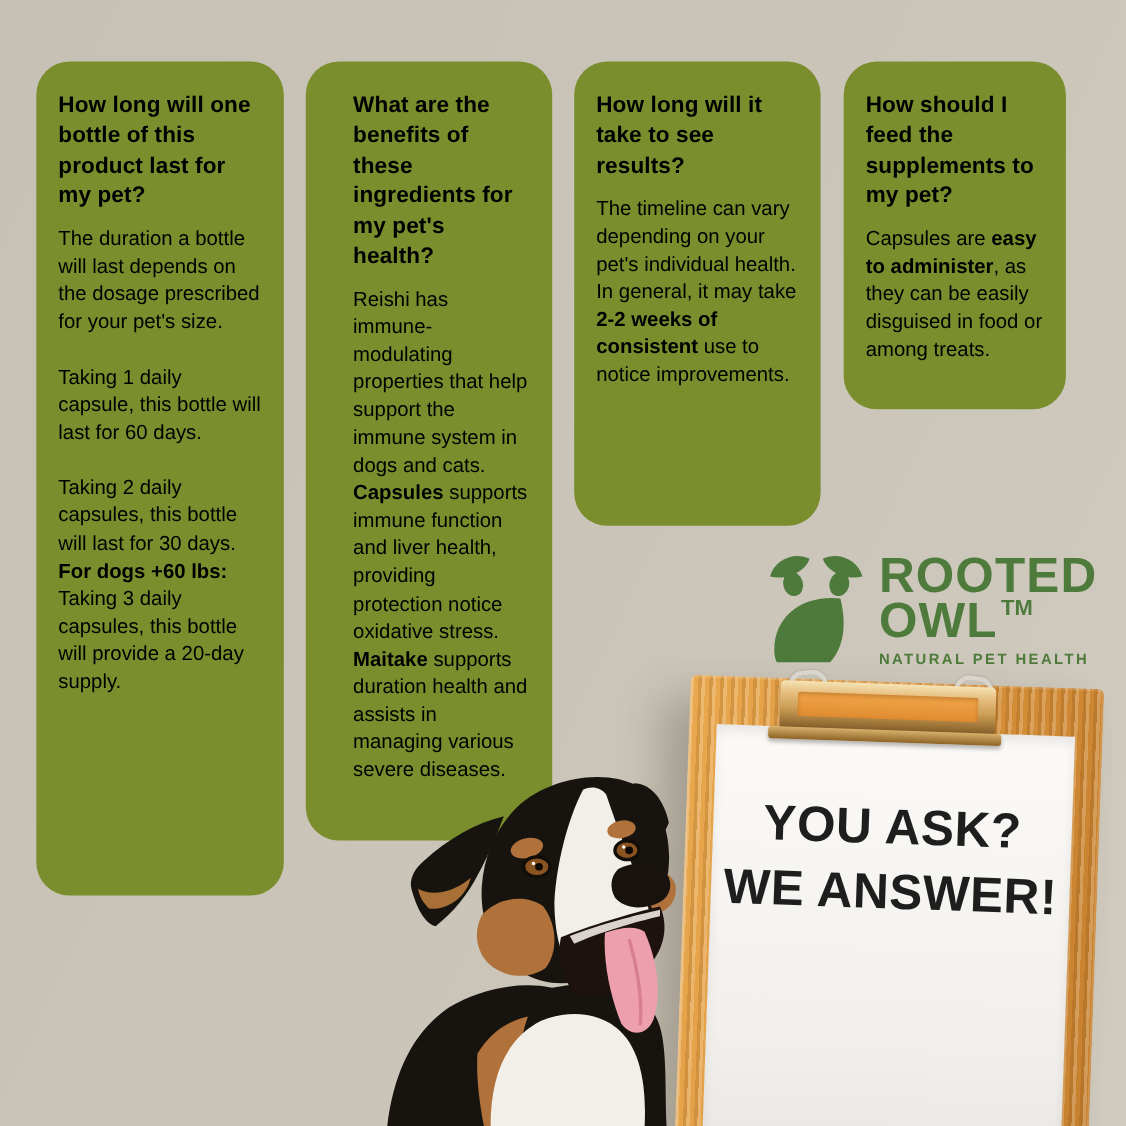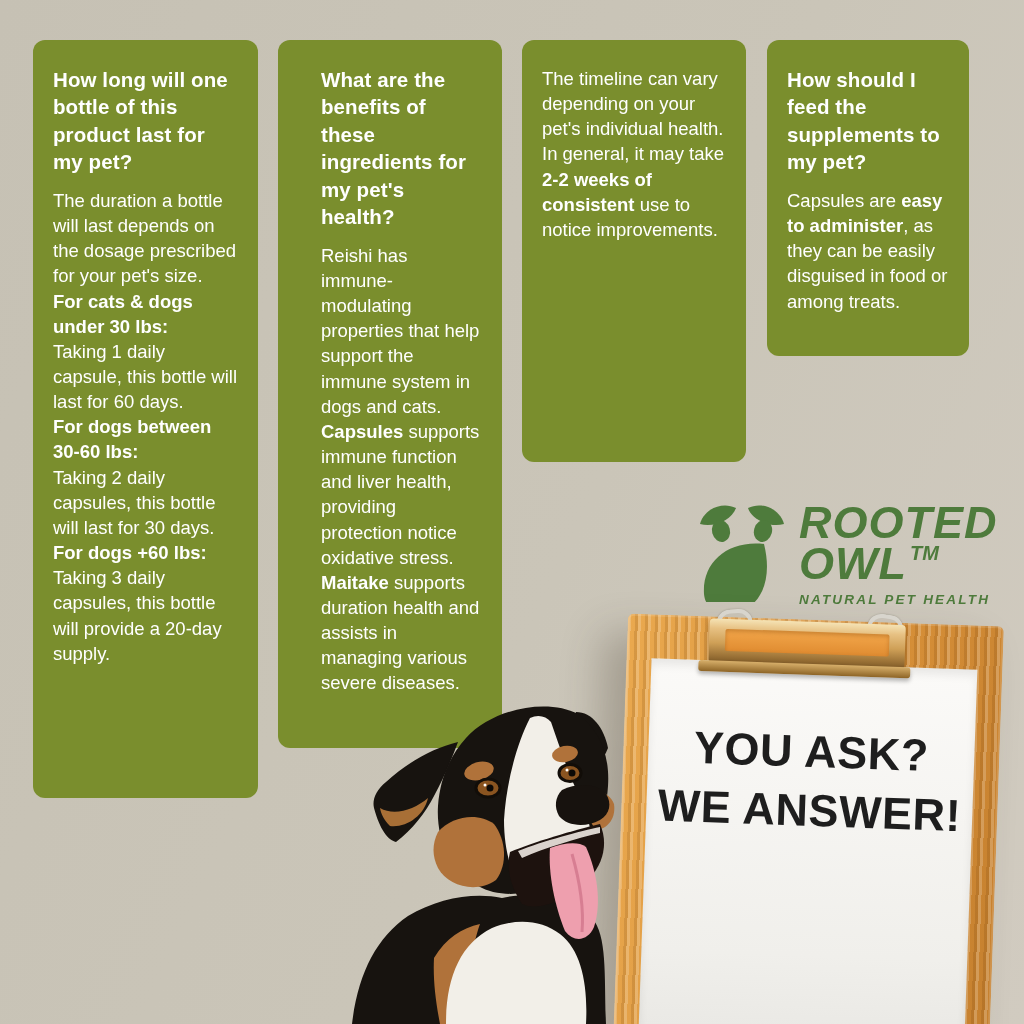--- a/index.html
+++ b/index.html
@@ -1,34 +1,34 @@
 <!DOCTYPE html>
 <html style="--background: #c9c4b7; --card-green: #7a8e2d; --card-text-white: #ffffff; --logo-green: #4e7b3c; --sign-text-black: #1e1e1e; --wood-orange: #d68f38; --clip-gold: #cfa057; --paper-white: #f8f7f4; --dog-black: #17130f; --dog-white: #f2efe8; --dog-tan: #b0723a; --tongue-pink: #ee9fae;"><head>
 <meta charset="utf-8">
 <style>
   html,body{margin:0;padding:0;}
   body{width:1024px;height:1024px;overflow:hidden;font-family:"Liberation Sans",sans-serif;}
   .canvas{position:relative;width:1024px;height:1024px;overflow:hidden;
     background:linear-gradient(115deg,#c6c1b4 0%,#cac5b8 55%,#d1cbc0 100%);}
 
   
-  .card{position:absolute;top:40px;background:var(--card-green,#7a8e2d);border-radius:12px;
-    color:#ffffff;padding:26px 20px;box-sizing:border-box;overflow:hidden;z-index:10;}
+  .card{position:absolute;top:56px;background:var(--card-green,#7a8e2d);border-radius:30px;
+    color:#000000;padding:26px 20px;box-sizing:border-box;overflow:hidden;z-index:10;}
   .card-1{left:33px;width:225px;height:758px;}
   .card-2{left:278px;width:224px;height:708px;padding-left:43px;}
   .card-3{left:522px;width:224px;height:422px;}
   .card-4{left:767px;width:202px;height:316px;}
   .q{margin:0 0 12px 0;font-size:20.5px;line-height:1.34;font-weight:800;letter-spacing:.1px;}
   .a{margin:0;font-size:18.5px;line-height:1.36;font-weight:400;white-space:pre-line;}
   .a b{font-weight:700;}
 
   
   .logo{position:absolute;left:698px;top:500px;display:flex;gap:13px;z-index:12;color:var(--logo-green,#4e7b3c);}
   .owl{width:88px;height:102px;flex:0 0 auto;}
-  .logo-text{padding-top:2px;font-style:italic;}
+  .logo-text{padding-top:2px;}
   .brand-line{font-size:45px;font-weight:800;line-height:.92;letter-spacing:1px;}
   .tm{font-size:20px;font-weight:800;vertical-align:top;position:relative;top:1px;margin-left:3px;letter-spacing:0;}
   .tagline{margin-top:7px;font-size:13.5px;font-weight:700;letter-spacing:2.2px;}
 
   
   .clipboard{position:absolute;left:628px;top:620px;width:376px;height:480px;
     transform:rotate(2deg);transform-origin:50% 0;z-index:20;}
   .frame{position:absolute;inset:0;border-radius:6px;
     background:
       repeating-linear-gradient(90deg,rgba(255,255,255,.20) 0 3px,rgba(0,0,0,0) 3px 7px,rgba(90,45,0,.14) 7px 10px),
@@ -56,32 +56,33 @@
   .dog{position:absolute;left:338px;top:690px;width:282px;height:334px;z-index:30;}
 </style>
 </head>
 <body>
 
 <main class="canvas">
 
   <section class="card card-1">
     <h2 class="q">How long will one bottle of this product last for my pet?</h2>
     <p class="a"><span>The duration a bottle will last depends on the dosage prescribed for your pet's size.
-</span><b>For cats &amp; dogs under 30 lbs:</b><span>
+</span><span>
 Taking 1 daily capsule, this bottle will last for 60 days.
-</span><b>For dogs between 30-60 lbs:</b><span>
+</span><span>
 Taking 2 daily capsules, this bottle will last for 30 days.
 </span><b>For dogs +60 lbs:</b><span>
 Taking 3 daily capsules, this bottle will provide a 20-day supply.</span></p>
   </section>
   <section class="card card-2">
     <h2 class="q">What are the benefits of these ingredients for my pet's health?</h2>
     <p class="a"><span>Reishi has immune-modulating properties that help support the immune system in dogs and cats. </span><b>Capsules</b><span> supports immune function and liver health, providing protection notice oxidative stress. </span><b>Maitake</b><span> supports duration health and assists in managing various severe diseases.</span></p>
   </section>
   <section class="card card-3">
+    <h2 class="q">How long will it take to see results?</h2>
     <p class="a"><span>The timeline can vary depending on your pet's individual health. In general, it may take </span><b>2-2 weeks of consistent</b><span> use to notice improvements.</span></p>
   </section>
   <section class="card card-4">
     <h2 class="q">How should I feed the supplements to my pet?</h2>
     <p class="a"><span>Capsules are </span><b>easy to administer</b><span>, as they can be easily disguised in food or among treats.</span></p>
   </section>
 
   <div class="logo">
     <svg class="owl" viewBox="0 0 88 102" fill="#4e7b3c">
       <path d="M2,24 C6,9 24,1 38,8 C34,20 16,28 2,24 Z"></path>

